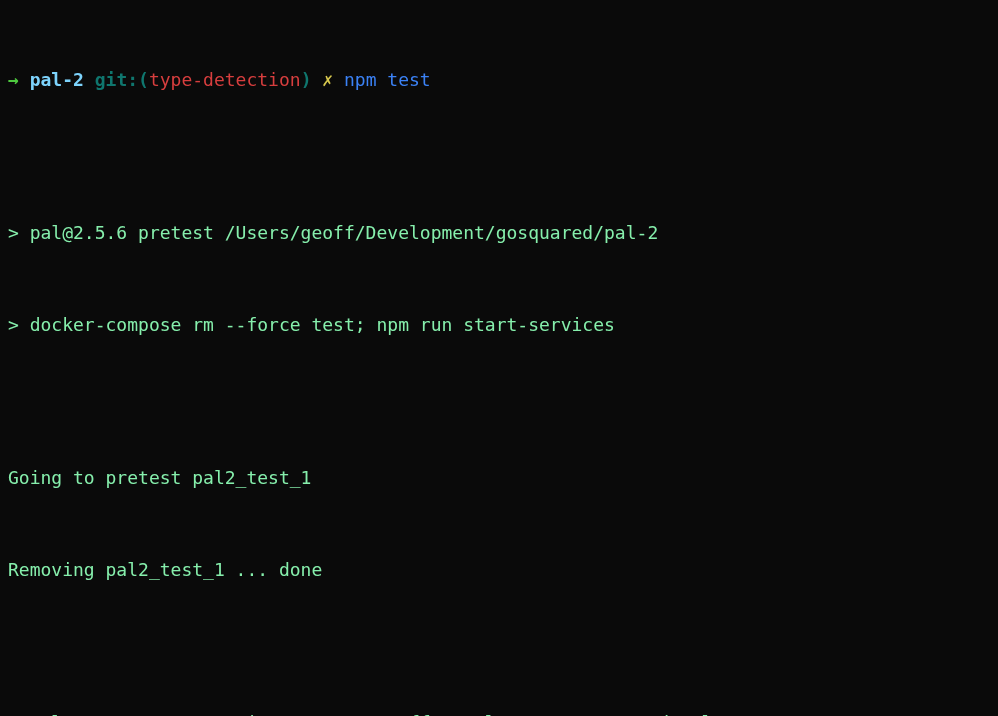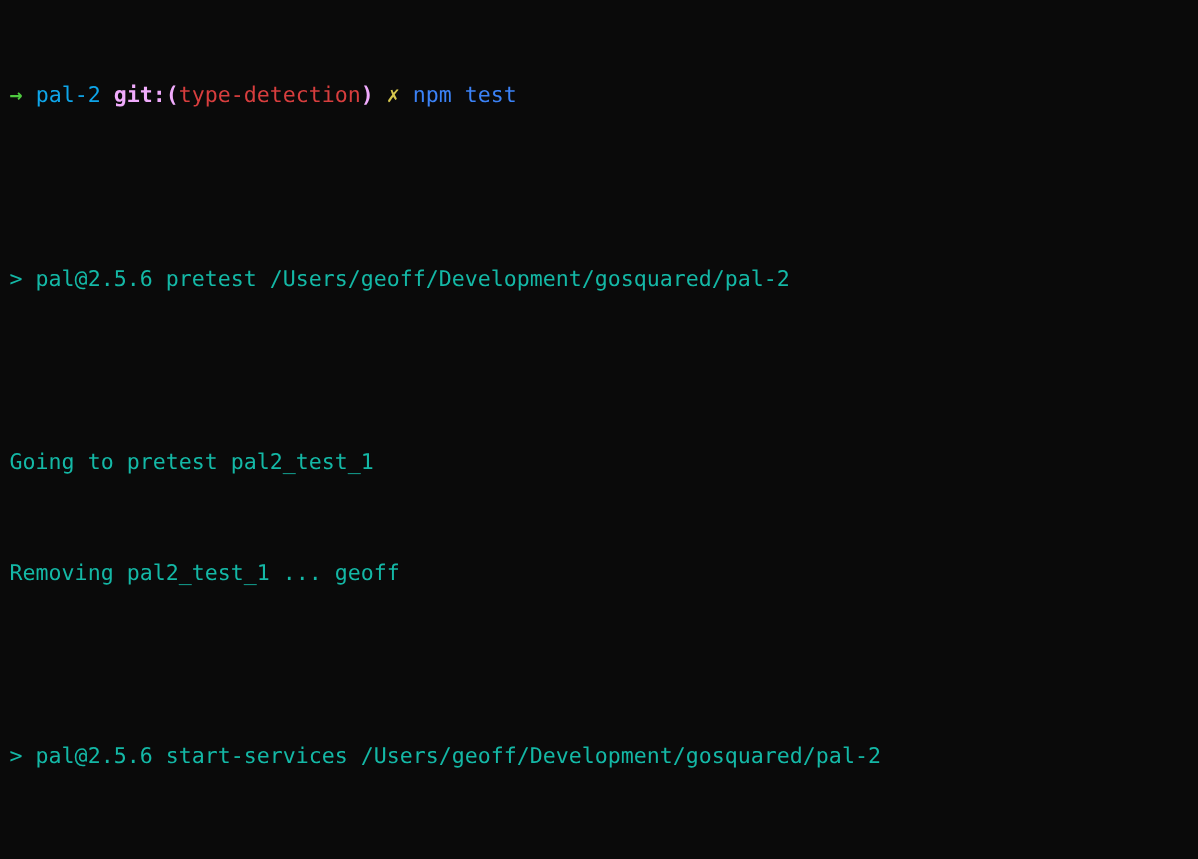--- a/index.html
+++ b/index.html
@@ -19,54 +19,55 @@
       overflow: hidden;
     }
     .terminal {
       white-space: pre-wrap;
     }
     .prompt-arrow {
       color: #4ec93f;
       font-weight: bold;
     }
     .prompt-cwd {
-      color: #0ea5e9;
-      font-weight: normal;
+      color: #7dd3fc;
+      font-weight: bold;
     }
     .prompt-git {
-      color: #f0abfc;
+      color: #0f766e;
       font-weight: bold;
     }
     .prompt-branch {
       color: #d73e3e;
     }
     .prompt-x {
       color: #d6c74e;
       font-weight: bold;
     }
     .cmd {
       color: #3b82f6;
     }
     .line {
       display: block;
     }
     .script-output {
-      color: #14b8a6;
+      color: #86efac;
     }
   </style>
 </head>
 <body>
 
 <div class="terminal">
   <span class="line"><span class="prompt-arrow">→</span> <span class="prompt-cwd">pal-2</span> <span class="prompt-git">git:(</span><span class="prompt-branch">type-detection</span><span class="prompt-git">)</span> <span class="prompt-x">✗</span> <span class="cmd">npm test</span></span>
   <span class="line script-output"></span>
   <span class="line script-output">&gt; pal@2.5.6 pretest /Users/geoff/Development/gosquared/pal-2</span>
+  <span class="line script-output">&gt; docker-compose rm --force test; npm run start-services</span>
   <span class="line script-output"></span>
   <span class="line script-output">Going to pretest pal2_test_1</span>
-  <span class="line script-output">Removing pal2_test_1 ... geoff</span>
+  <span class="line script-output">Removing pal2_test_1 ... done</span>
   <span class="line script-output"></span>
   <span class="line script-output">&gt; pal@2.5.6 start-services /Users/geoff/Development/gosquared/pal-2</span>
   
   <span class="line script-output"></span>
   
   
   <span class="line script-output"></span>
   
   
   <span class="line script-output"></span>

